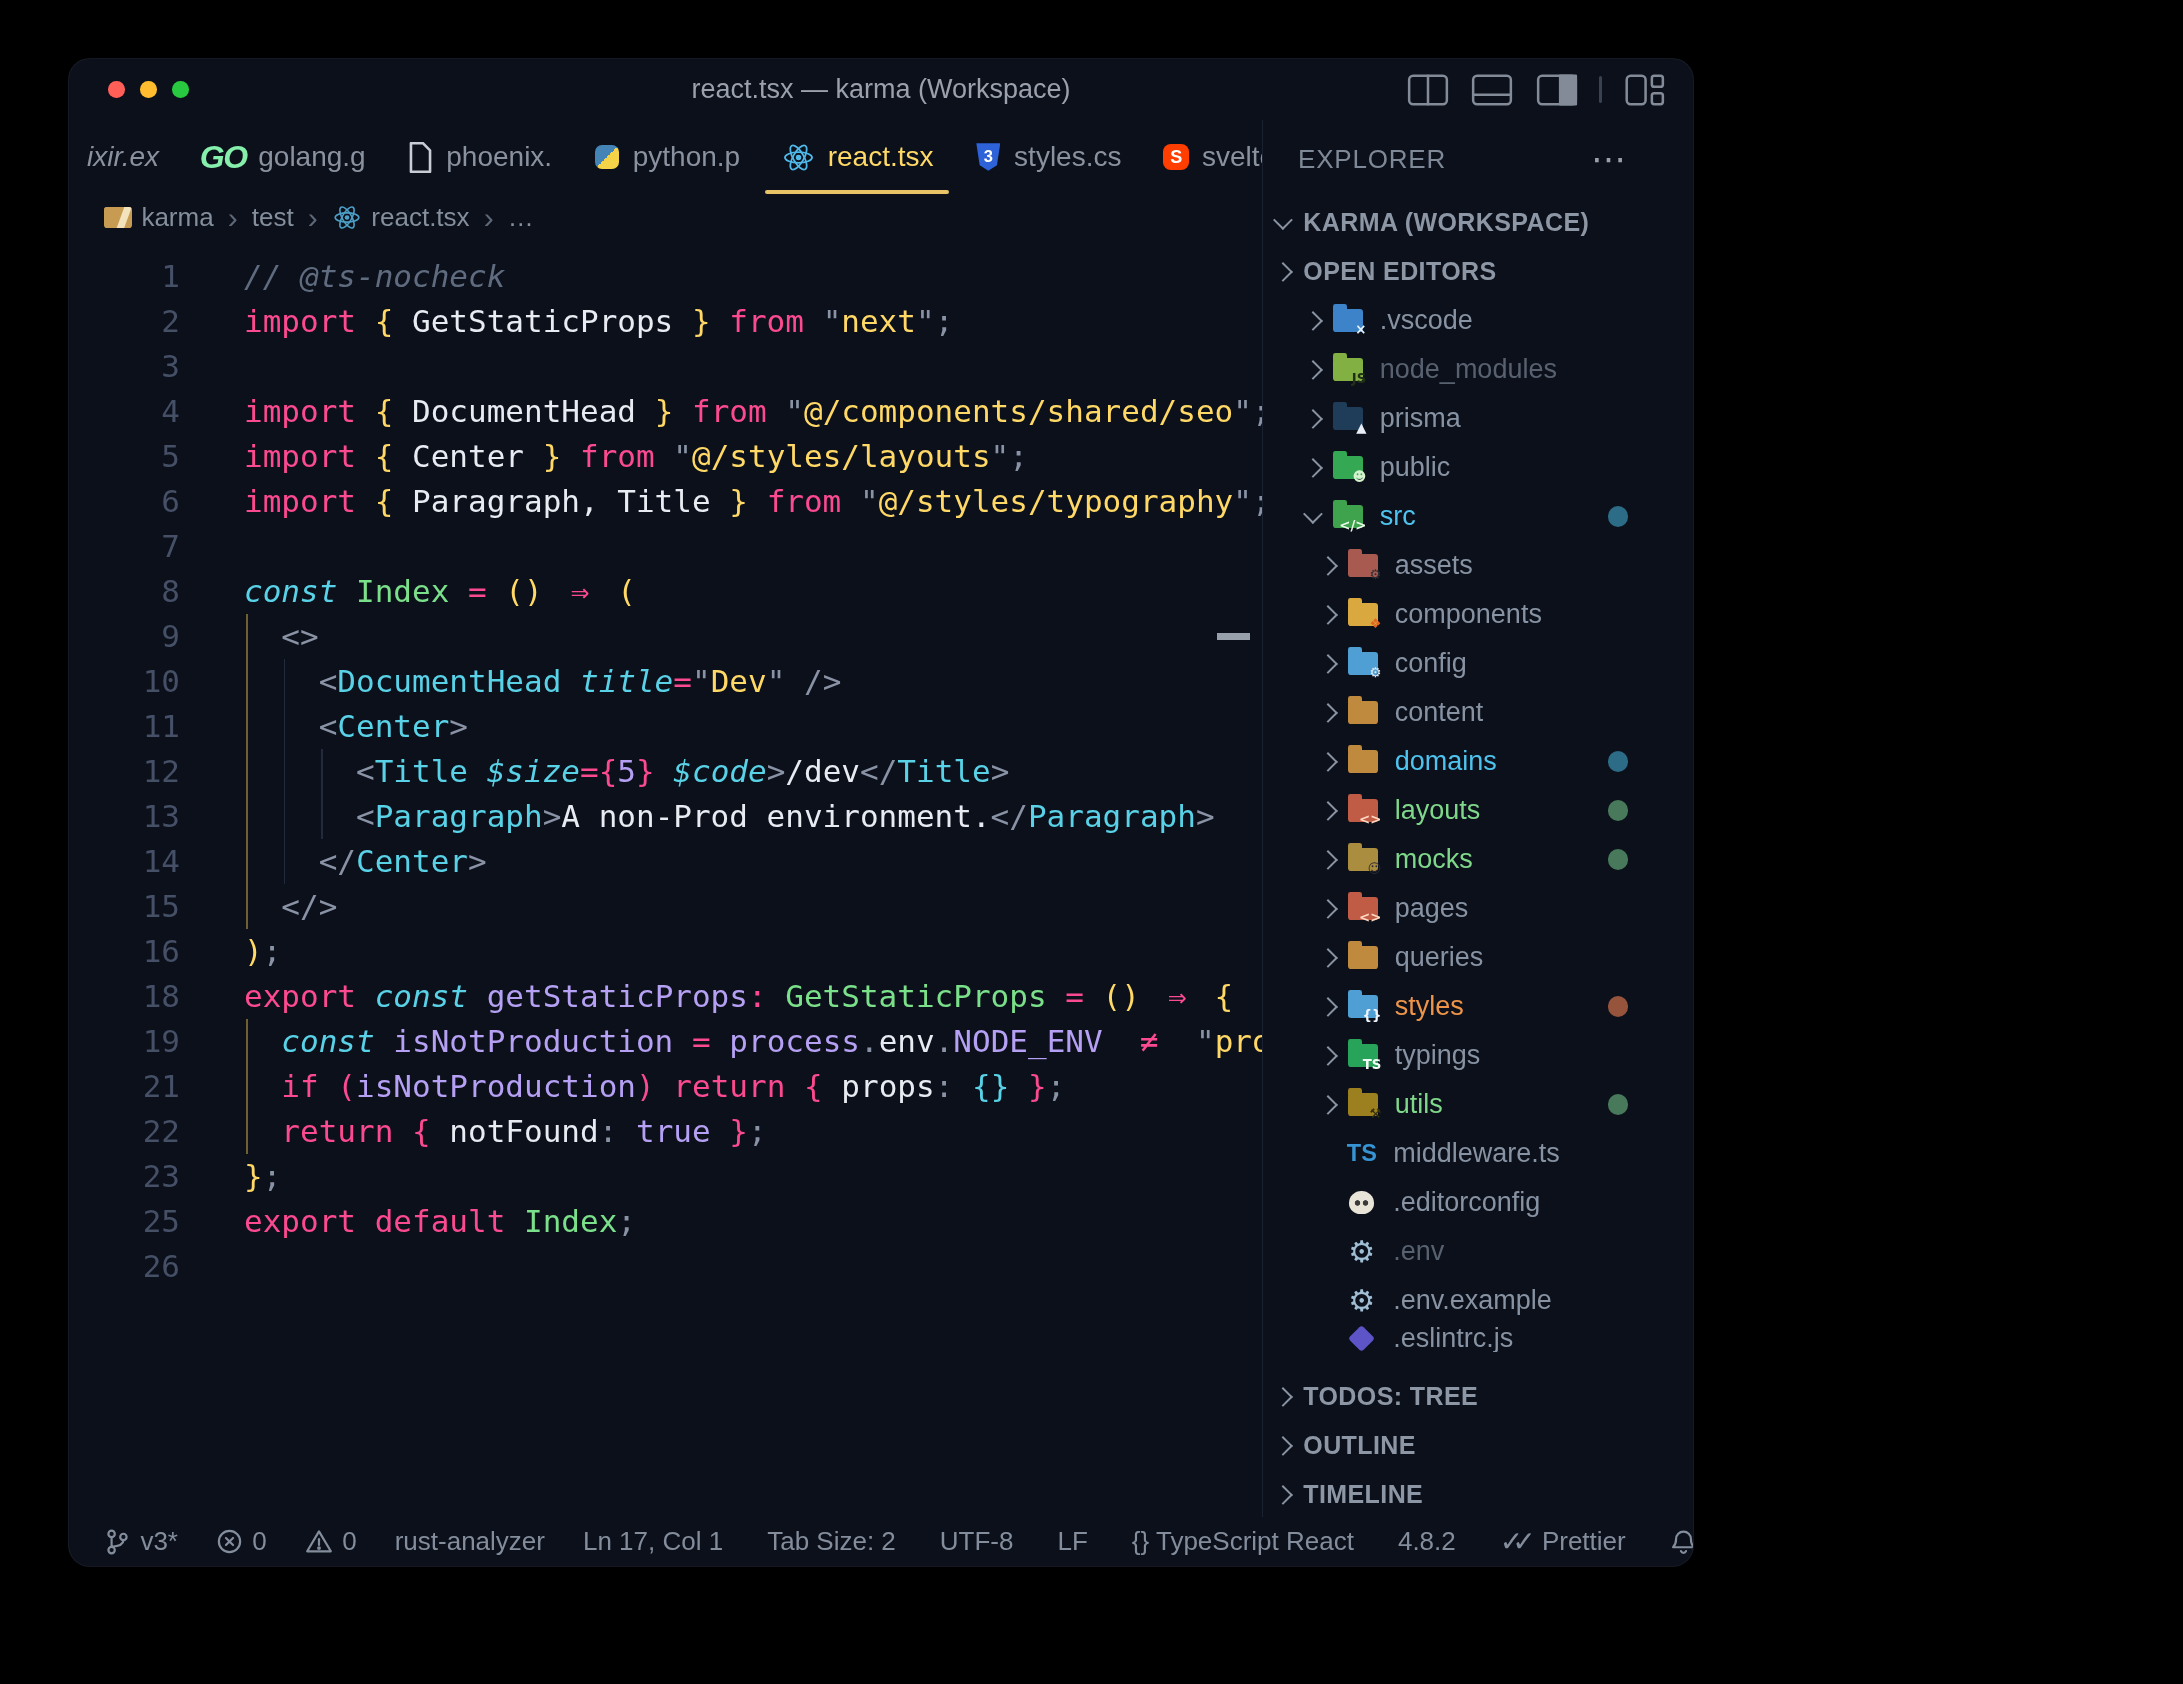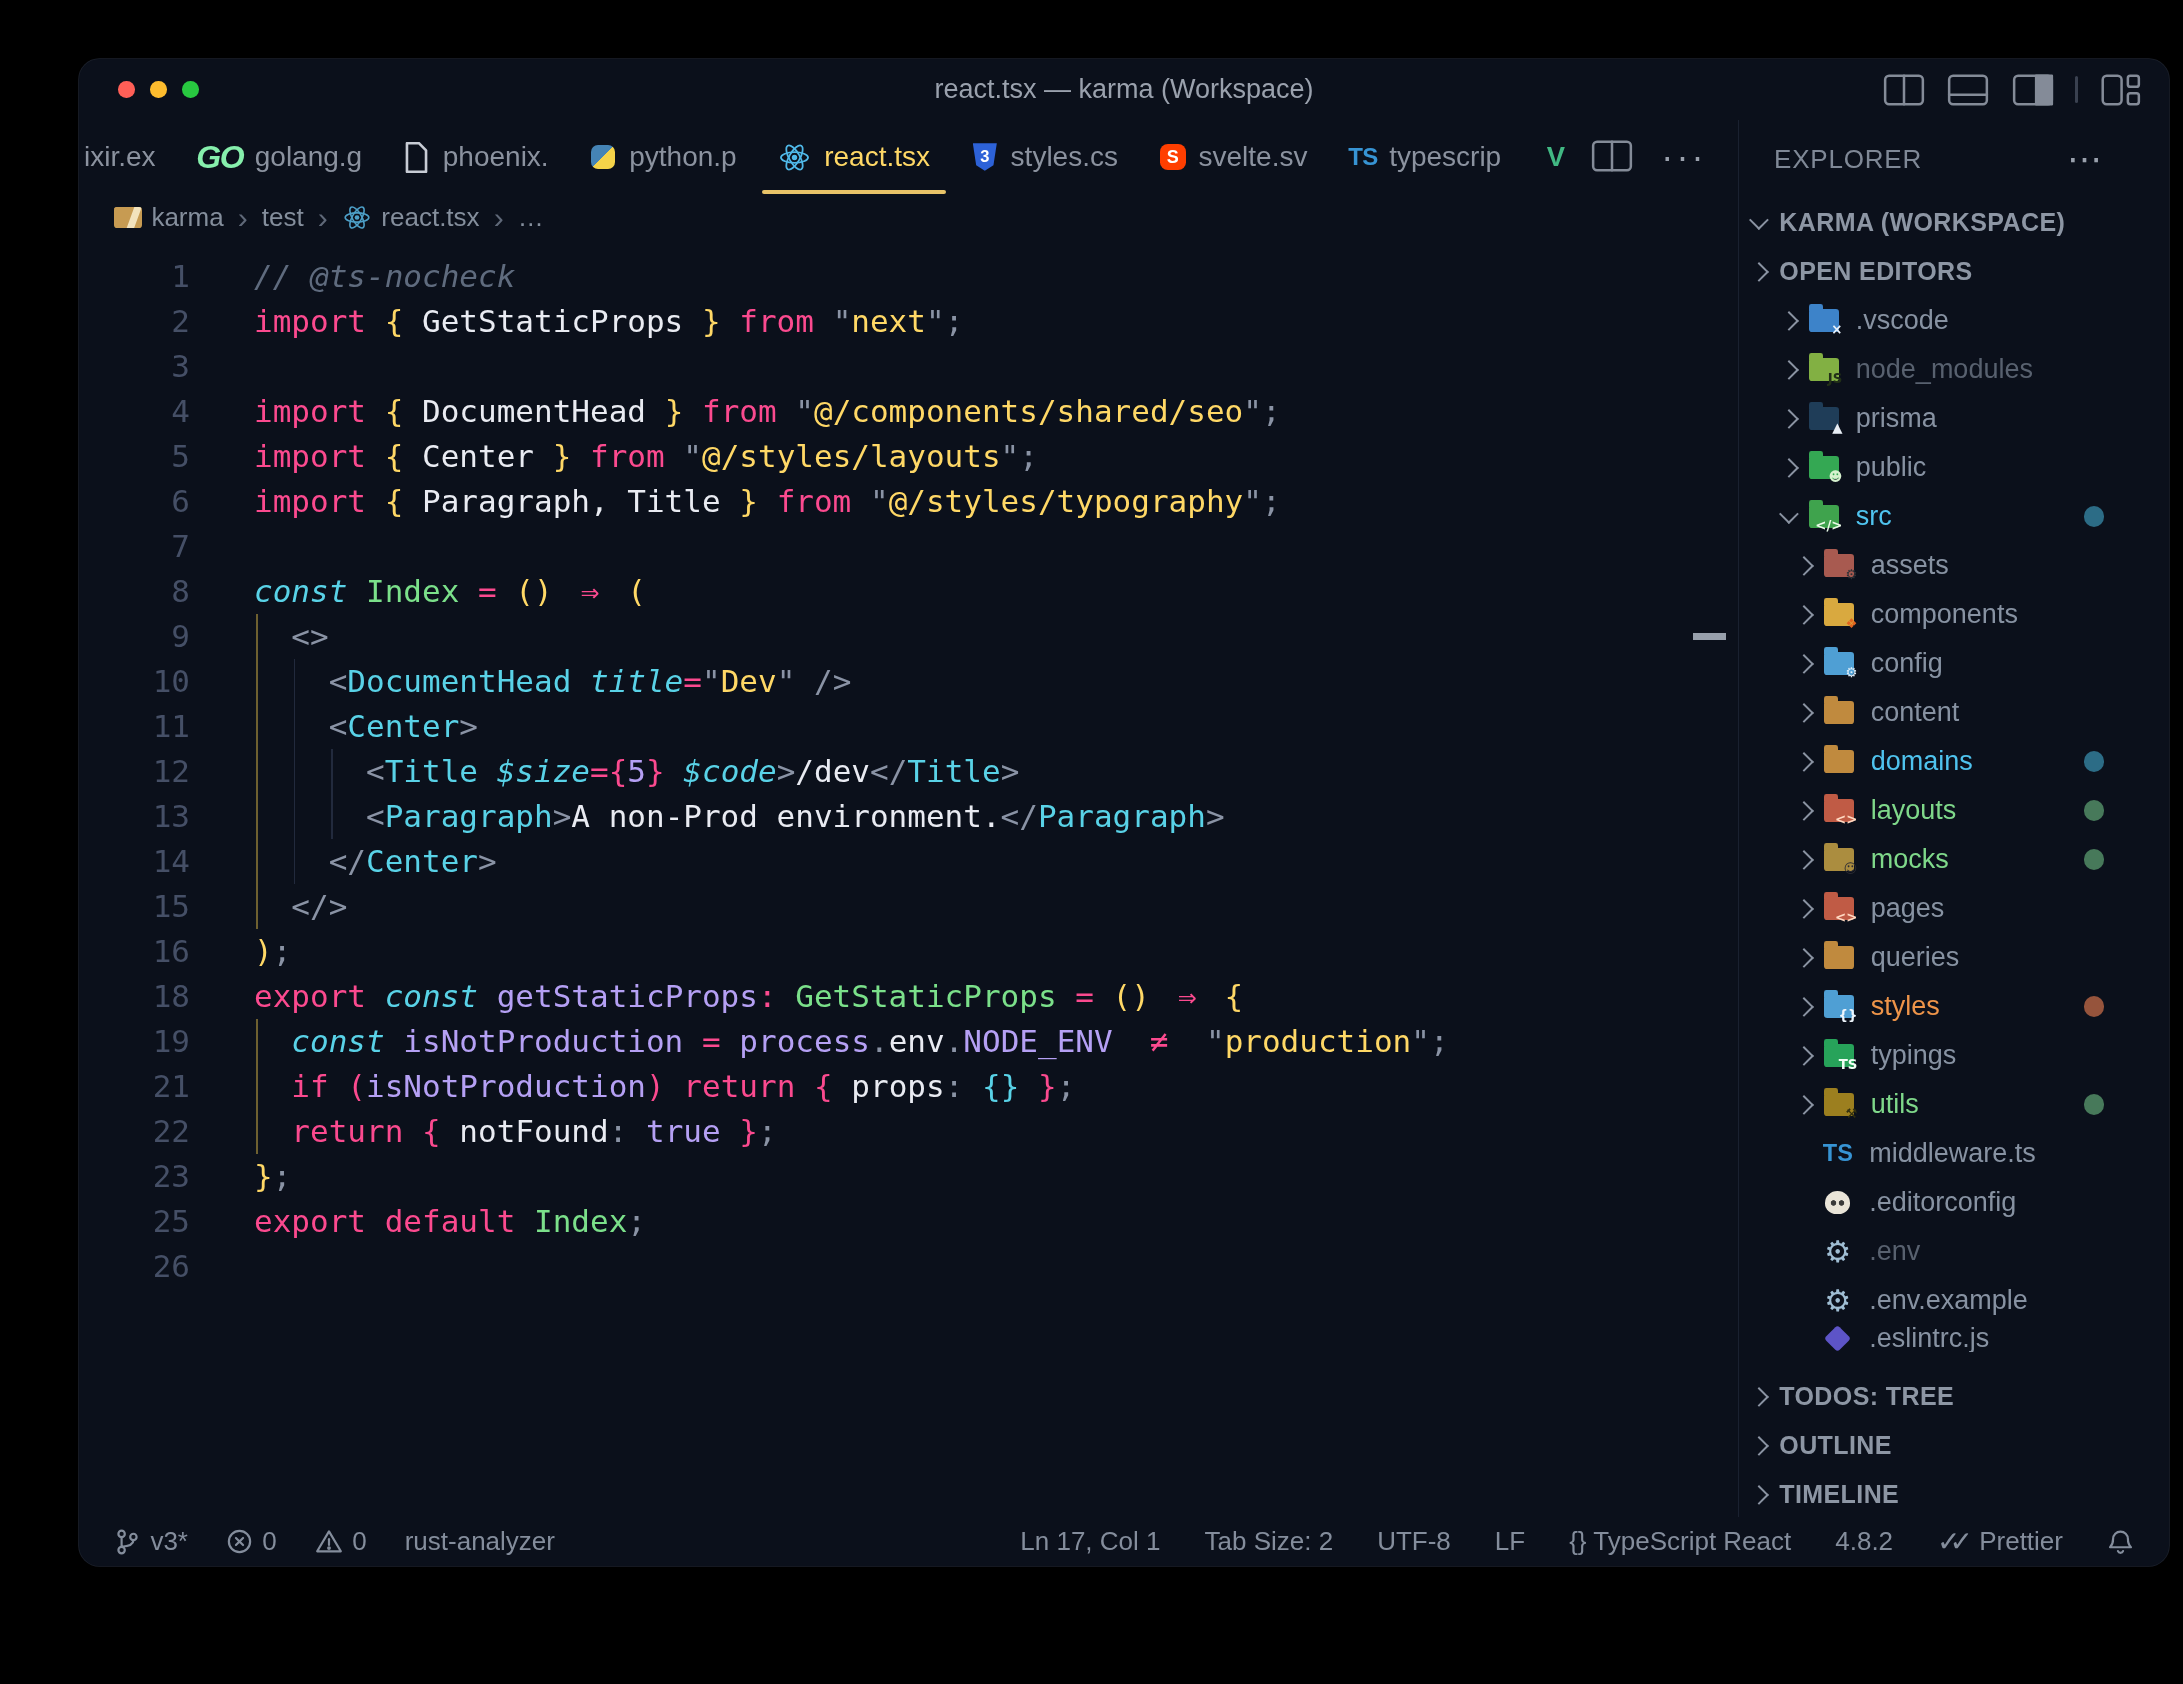--- a/index.html
+++ b/index.html
@@ -1,37 +1,37 @@
 <!DOCTYPE html>
 <html style="font-size:12.5px"><head>
 <meta charset="utf-8">
 <style>
   html,body{margin:0;padding:0;background:#000;}
   body{width:2183px;height:1685px;position:relative;overflow:hidden;
        font-family:"Liberation Sans",sans-serif;-webkit-font-smoothing:antialiased;}
-  .window{position:absolute;left:79px;top:59px;width:2090px;height:1507px;
+  .window{position:absolute;left:69px;top:59px;width:1624px;height:1507px;
           background:#0b101b;border-radius:20.4px;overflow:hidden;
           display:flex;flex-direction:column;box-shadow:0 0 0 0.8px #1c212c;}
   
   .titlebar{height:61px;flex:0 0 61px;display:flex;align-items:center;position:relative;}
   .lights{display:flex;gap:15.7px;padding-left:39px;}
   .light{width:16.5px;height:16.5px;border-radius:50%;}
   .light.red{background:#ff5f57}.light.yel{background:#febc2e}.light.grn{background:#28c840}
   .wtitle{position:absolute;left:0;right:0;text-align:center;color:#9aa1ad;font-size:27px;pointer-events:none;}
   .layouticons{margin-left:auto;display:flex;align-items:center;gap:20.4px;padding-right:27px;z-index:2;}
   .layouticons .sep{width:2.4px;height:27px;background:#3a4150;border-radius:1.6px;}
   .layouticons svg{display:block}
   
   .main{flex:1;display:flex;min-height:0;}
   .editorcol{flex:1;display:flex;flex-direction:column;min-width:0;}
   
   .tabstrip{height:74px;flex:0 0 74px;display:flex;align-items:stretch;overflow:hidden;padding-left:0;}
   .tab{display:flex;align-items:center;gap:11.8px;padding:0 20.4px;position:relative;
        color:#8b929f;font-size:28px;white-space:nowrap;cursor:default;}
-  .tab.first{padding-left:5px;}
+  .tab.first{padding-left:18px;font-style:italic;}
   .tab.active{color:#ffd866;}
   .tab.active::after{content:"";position:absolute;left:4.7px;right:4.7px;bottom:0;height:3.9px;
        background:#e8c368;border-radius:2.4px;}
   .tabactions{margin-left:auto;display:flex;align-items:center;gap:27px;padding-right:52px;color:#8b929f;}
   .ellipsis{font-size:36px;color:#9aa1ad;letter-spacing:3.1px;line-height:0;}
   
   .ticon{display:inline-flex;align-items:center;justify-content:center;min-width:28px;height:31px;}
   .i-go{color:#86efac;font-weight:bold;font-style:italic;font-size:32px;letter-spacing:-1.6px;}
   .i-python{width:24px;height:24px;border-radius:7px;background:linear-gradient(135deg,#4584b6 0 50%,#f5d349 50% 100%);}
   .i-css3{width:24px;height:27.4px;background:#2d62d8;clip-path:polygon(0 0,100% 0,86% 80%,50% 100%,14% 80%);

